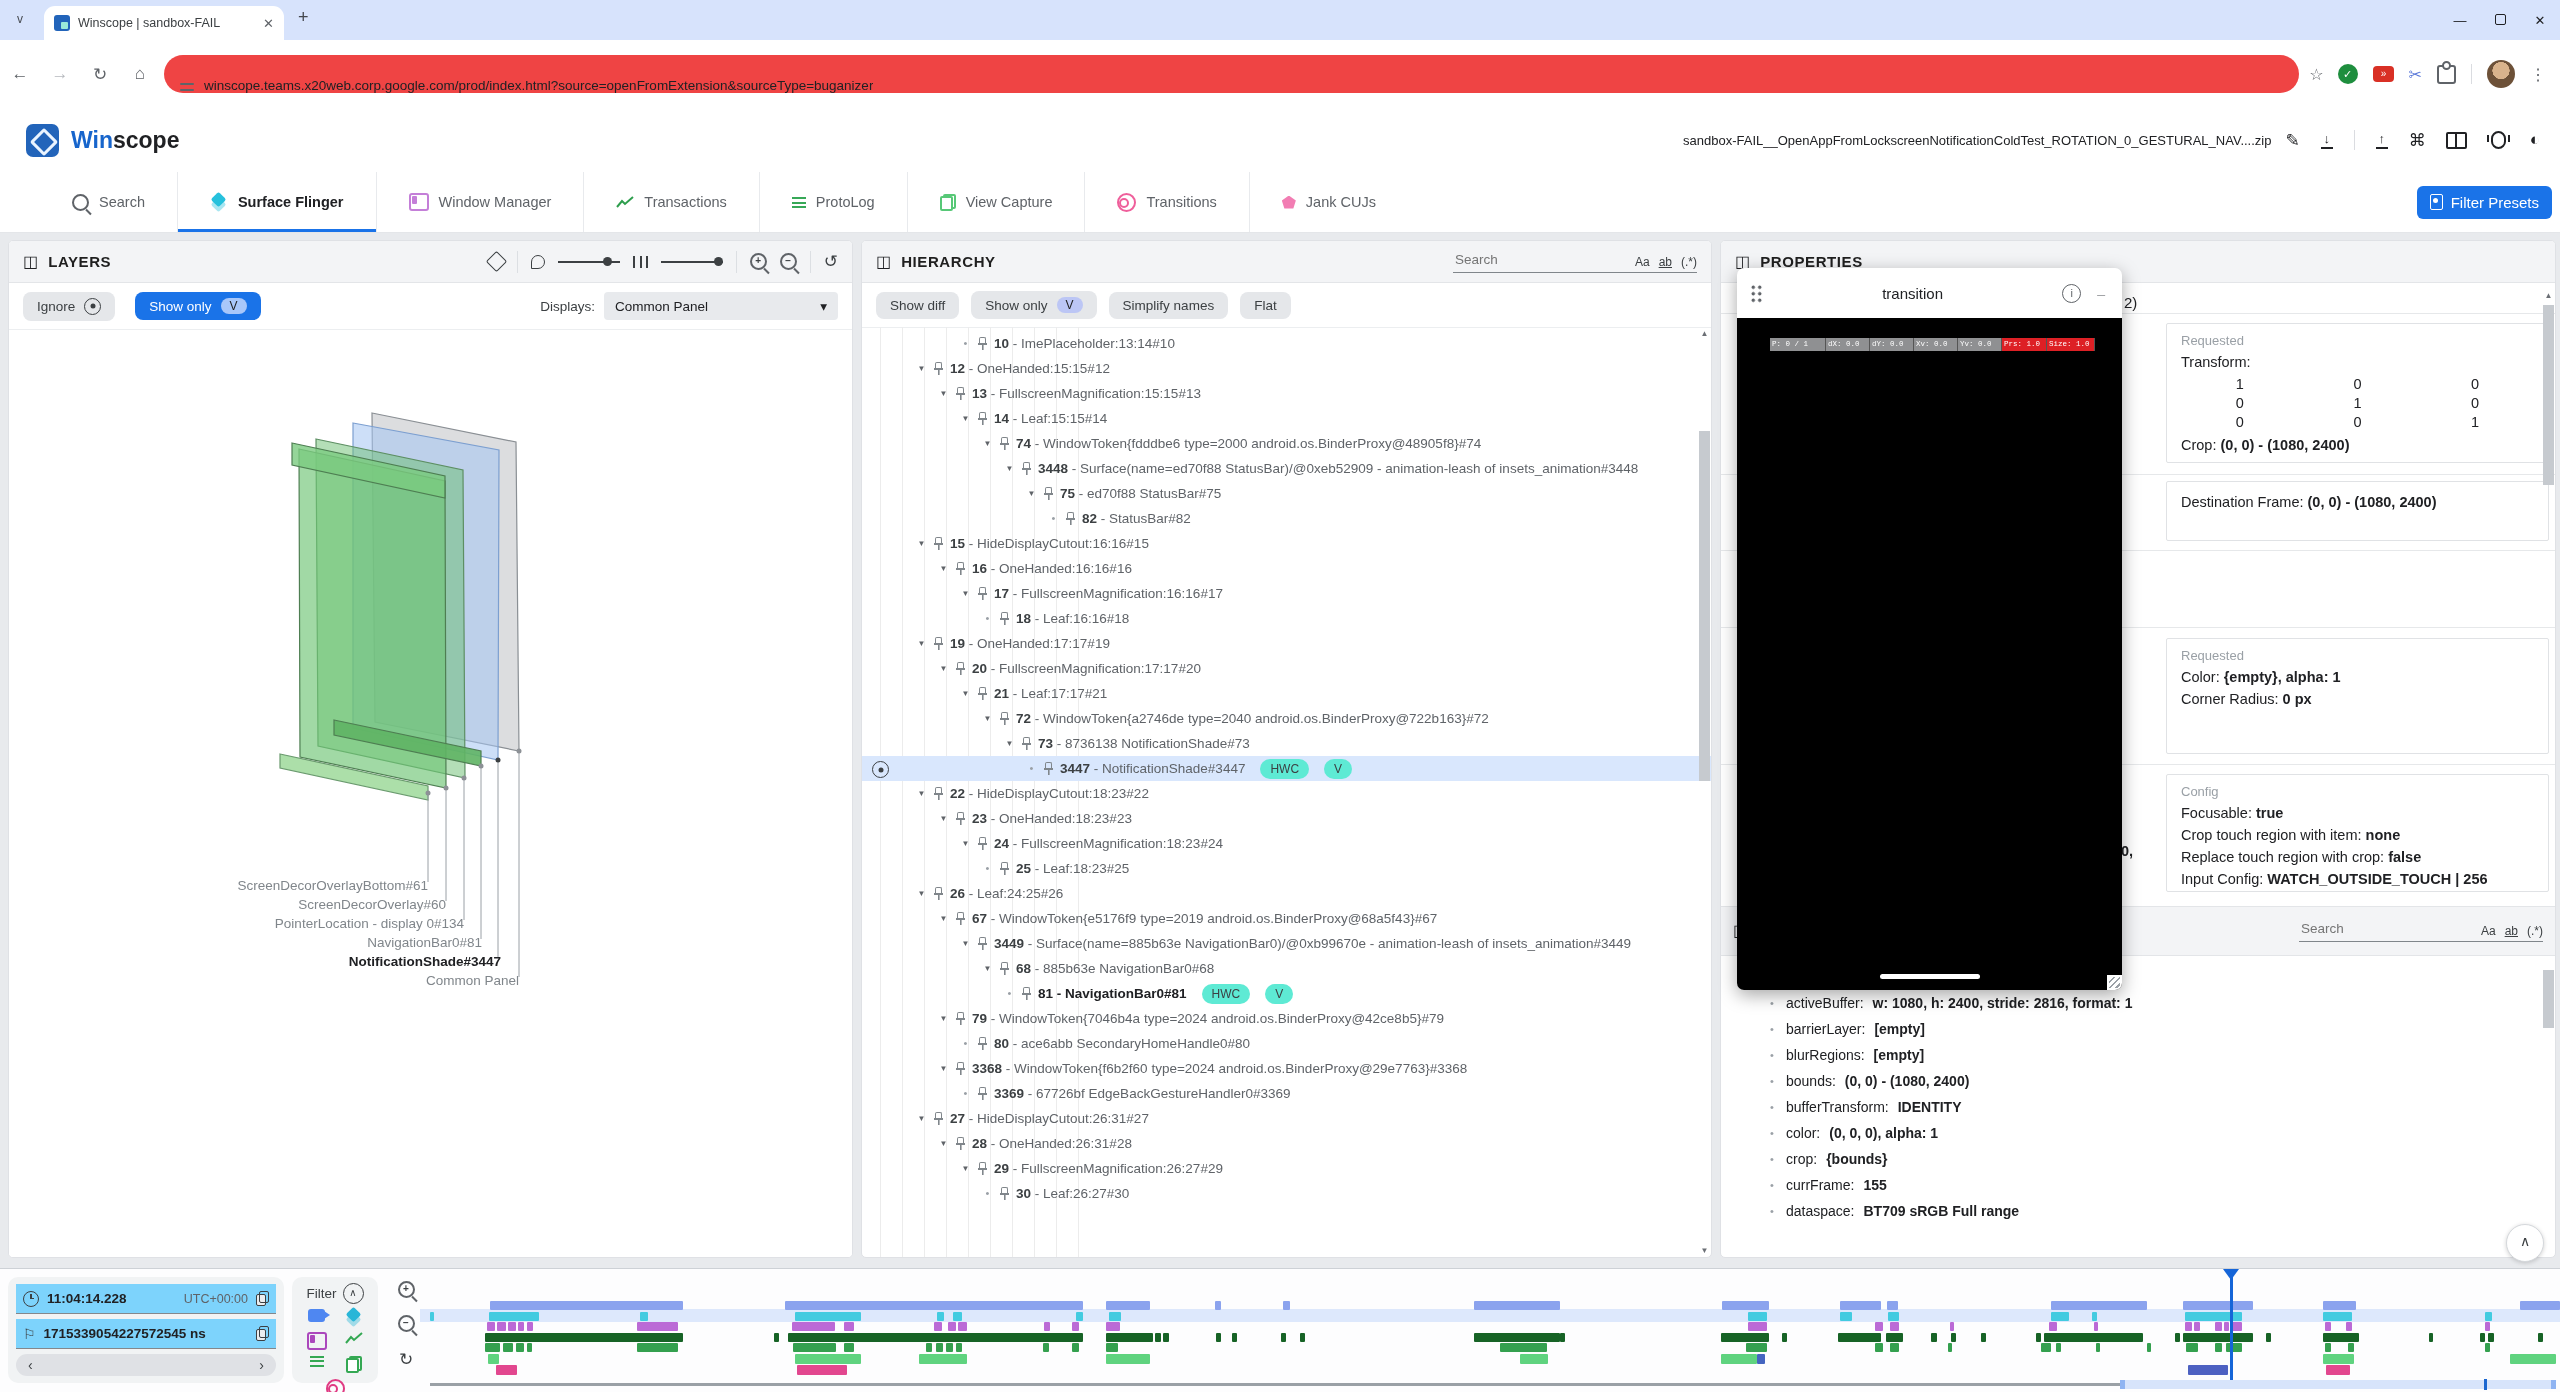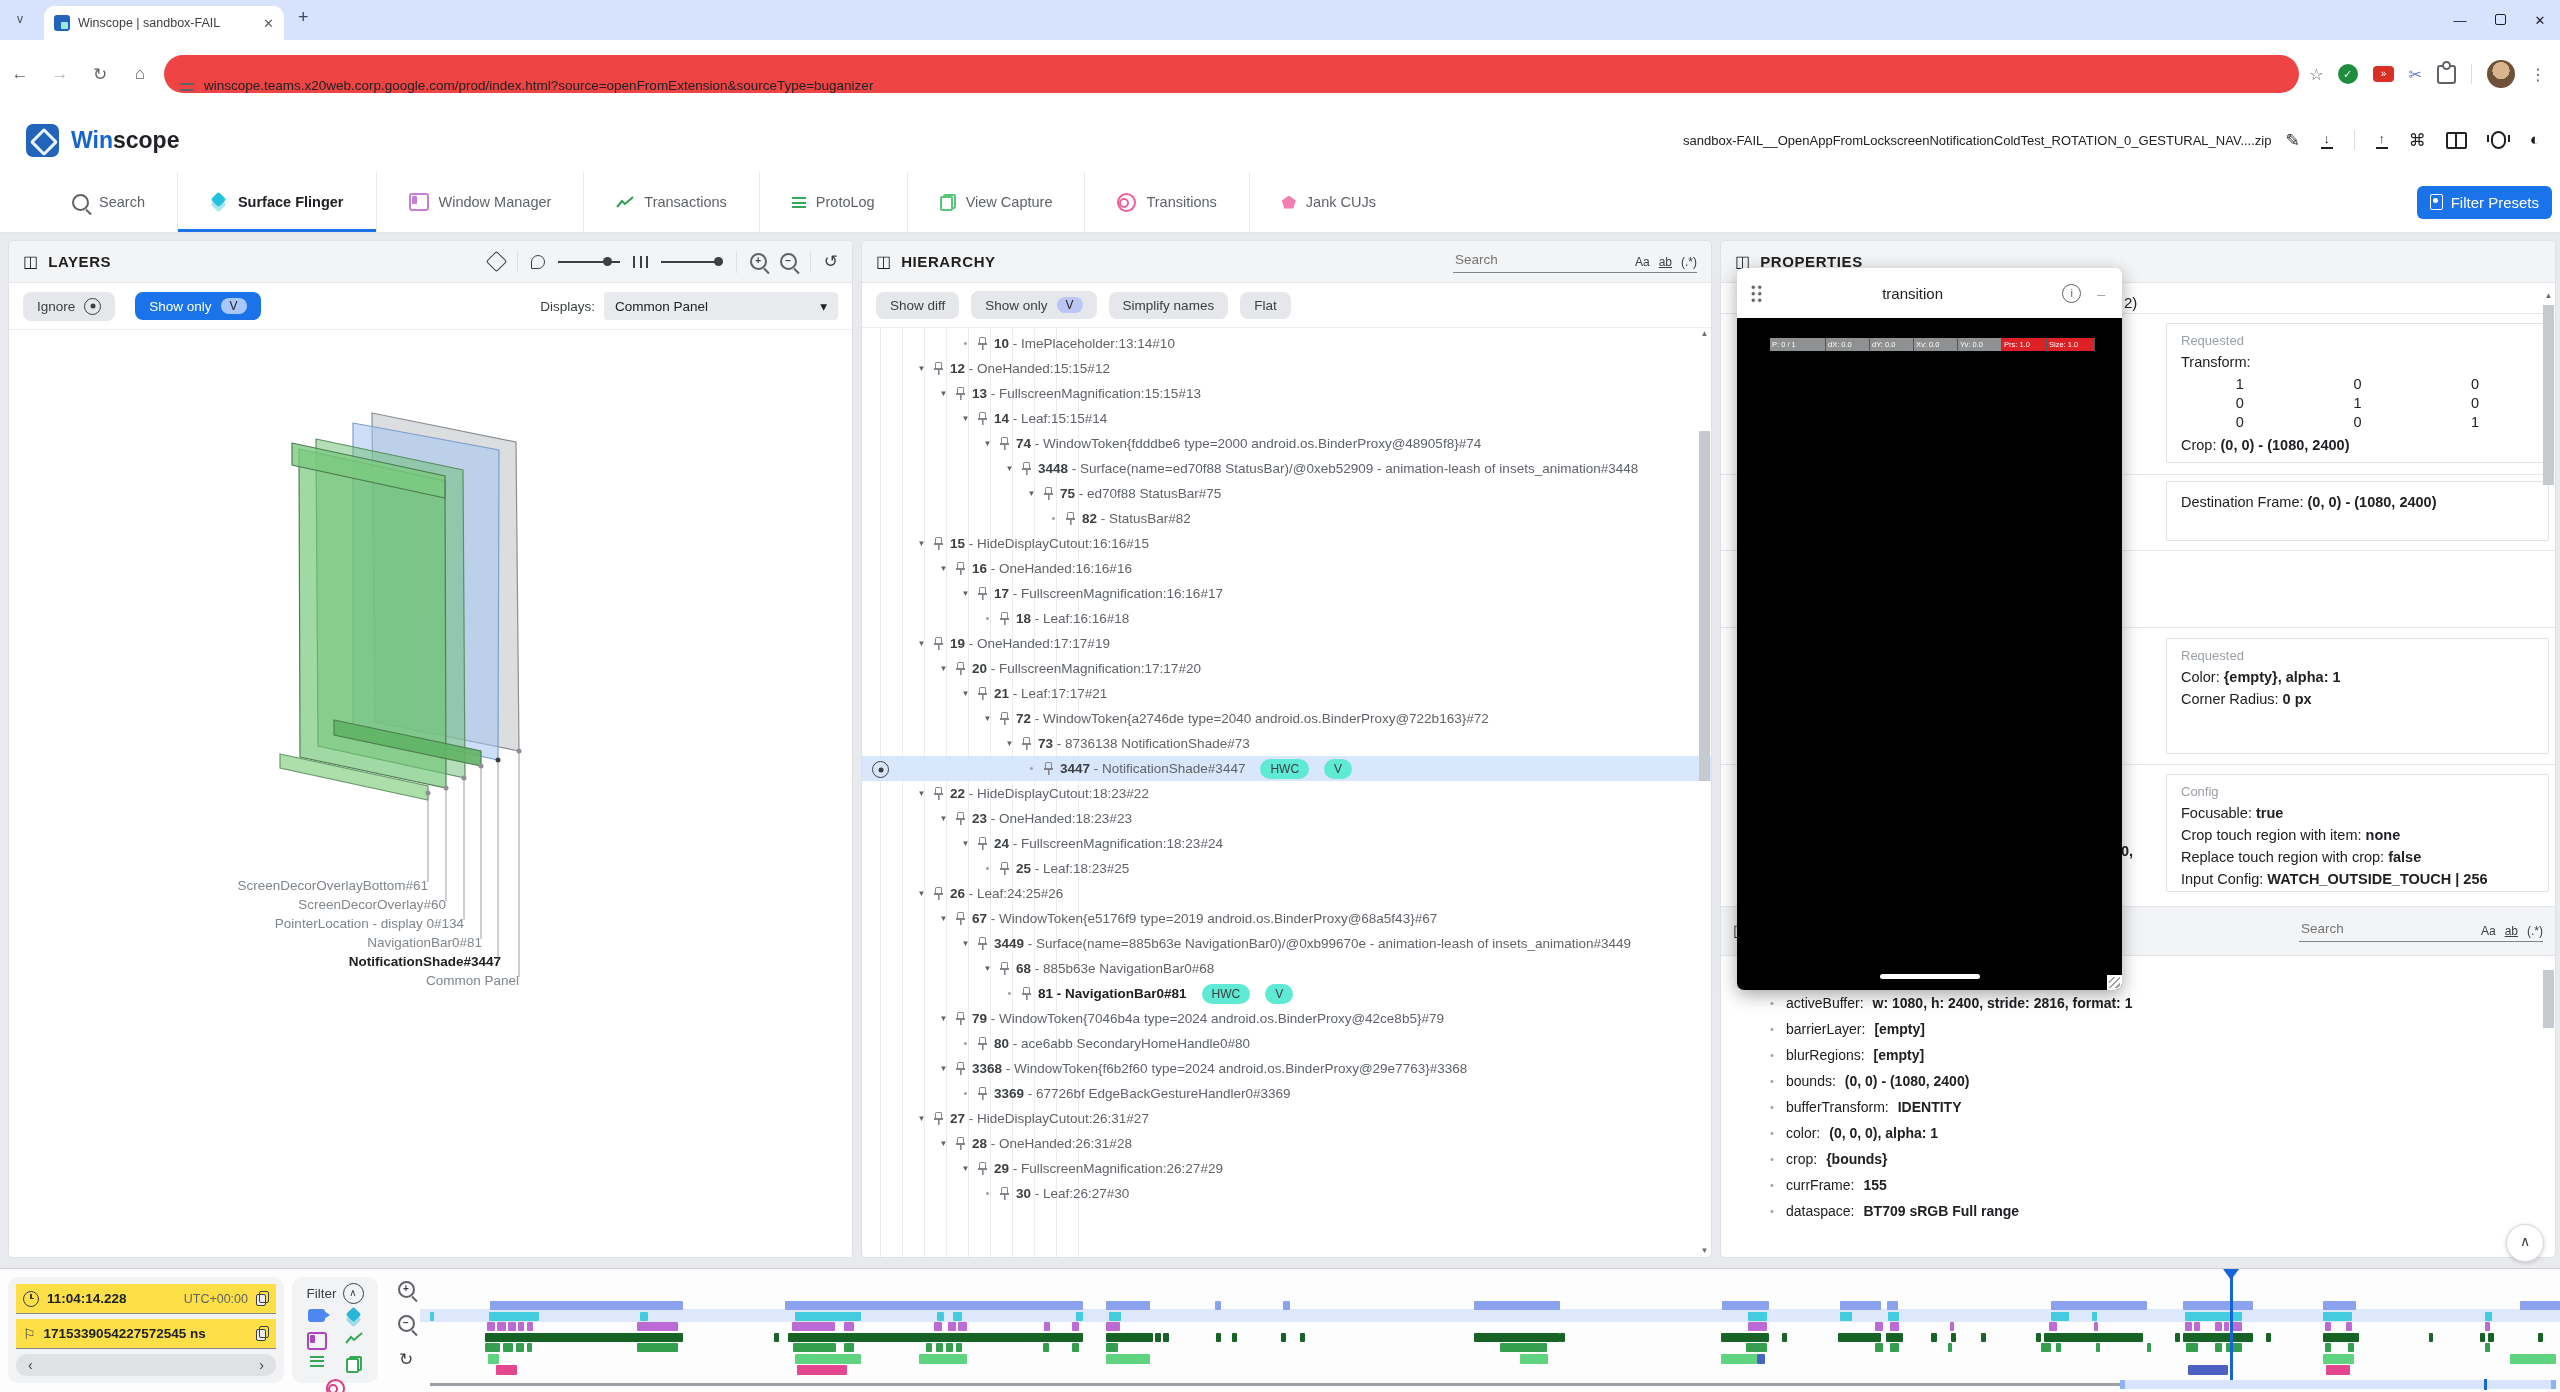--- a/index.html
+++ b/index.html
@@ -151,31 +151,31 @@
   .ptree{position:absolute;left:0;top:715px;right:0;bottom:0;overflow:hidden;font-size:14px;}
   .prow{display:flex;align-items:center;gap:9px;line-height:26px;white-space:nowrap;}
   .prow .dot{color:#9aa0a6;font-size:11px;width:10px;text-align:center;flex:none;}
   
   .ovl{position:absolute;left:1737px;top:268px;width:385px;height:722px;background:#fff;border-radius:7px;box-shadow:0 5px 18px rgba(0,0,0,.35);z-index:50;}
   .ovlhead{height:50px;display:flex;align-items:center;padding:0 13px;gap:8px;box-sizing:border-box;}
   .dhandle{width:13px;height:19px;background-image:radial-gradient(circle,#5f6368 1.7px,transparent 2px);background-size:6.5px 6.5px;flex:none;}
   .ovltitle{flex:1;text-align:center;font-size:15px;color:#202124;}
   .info{width:17px;height:17px;border:1.5px solid #5f6368;border-radius:50%;color:#5f6368;font-size:11px;line-height:16px;text-align:center;flex:none;}
   .mini{color:#5f6368;font-weight:bold;margin:0 4px 8px 8px;}
-  .ovlbody{position:absolute;left:0;top:50px;right:0;bottom:0;background:#000;border-radius:0 0 7px 7px;}
+  .ovlbody{position:absolute;left:0;top:50px;right:0;bottom:0;background:#000;border-radius:0 0 7px 7px;font-family:Liberation Mono, monospace;}
   .pstrip{position:absolute;left:33px;top:20px;height:13px;display:flex;}
   .sseg{background:#8f9092;border-right:1px solid #555;color:#fff;font-size:7.5px;line-height:13px;padding-left:2px;white-space:nowrap;overflow:hidden;box-sizing:border-box;}
   .sseg.red{background:#dd2025;}
   .homebar{position:absolute;left:50%;transform:translateX(-50%);bottom:11px;width:100px;height:5px;background:#fff;border-radius:3px;}
   .corner{position:absolute;right:0;bottom:0;width:15px;height:15px;background:#fff;border-radius:0 0 7px 0;}
   .corner::after{content:'';position:absolute;inset:2px;background:repeating-linear-gradient(135deg,transparent 0 3px,#9aa0a6 3px 4.5px);}
   
   .tl{position:absolute;left:0;top:1268px;right:0;height:124px;background:#fdfdfe;border-top:1px solid #cdd1d6;}
   .tcard{position:absolute;left:8px;top:8px;width:276px;height:106px;background:#f1f3f4;border-radius:10px;padding:7px 8px;box-sizing:border-box;}
-  .trow{display:flex;align-items:center;gap:8px;background:#fde047;border-bottom:1px solid #83878c;height:29px;padding:0 7px;font-size:13.5px;margin-bottom:5px;}
+  .trow{display:flex;align-items:center;gap:8px;background:#7dd3fc;border-bottom:1px solid #83878c;height:29px;padding:0 7px;font-size:13.5px;margin-bottom:5px;}
   .tz{color:#5f6368;font-size:12.5px;margin-left:auto;}
   .navsb{height:22px;background:#dfe1e5;border-radius:11px;display:flex;align-items:center;justify-content:space-between;padding:0 12px;color:#3c4043;font-size:14px;}
   .fcard{position:absolute;left:292px;top:8px;width:86px;height:106px;background:#f1f3f4;border-radius:10px;padding:6px;box-sizing:border-box;}
   .fhead{display:flex;align-items:center;justify-content:center;gap:6px;font-size:13.5px;color:#3c4043;}
   .circ{width:19px;height:19px;border:1.6px solid #3c4043;border-radius:50%;line-height:17px;font-size:10px;text-align:center;color:#3c4043;}
   .fgrid{margin-top:5px;display:grid;grid-template-columns:1fr 1fr;justify-items:center;row-gap:6px;}
   .fi-cam{width:17px;height:13px;border-radius:3px;background:#4f87f1;position:relative;}
   .fi-cam::after{content:'';position:absolute;right:-5px;top:2px;border-left:6px solid #4f87f1;border-top:4px solid transparent;border-bottom:4px solid transparent;}
   .zcol{position:absolute;left:390px;top:12px;width:32px;display:flex;flex-direction:column;gap:17px;align-items:center;}
   .tracks{position:absolute;left:430px;top:0;width:2130px;height:124px;}

